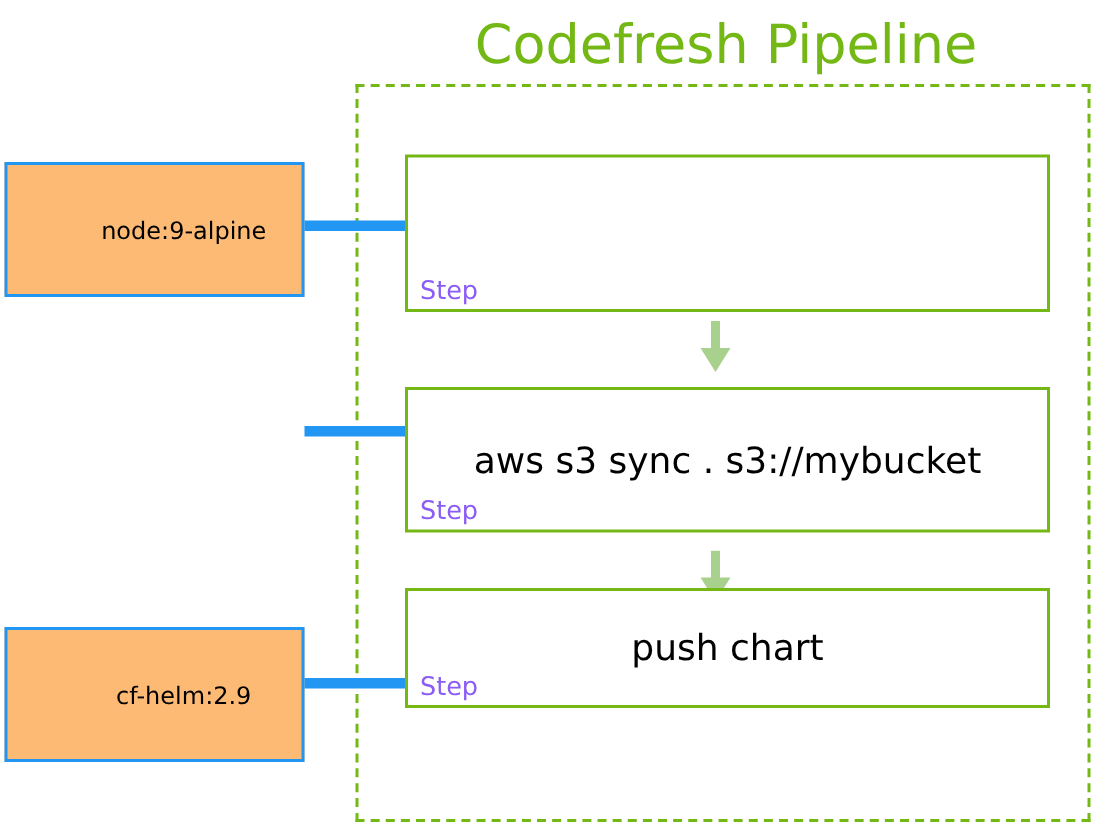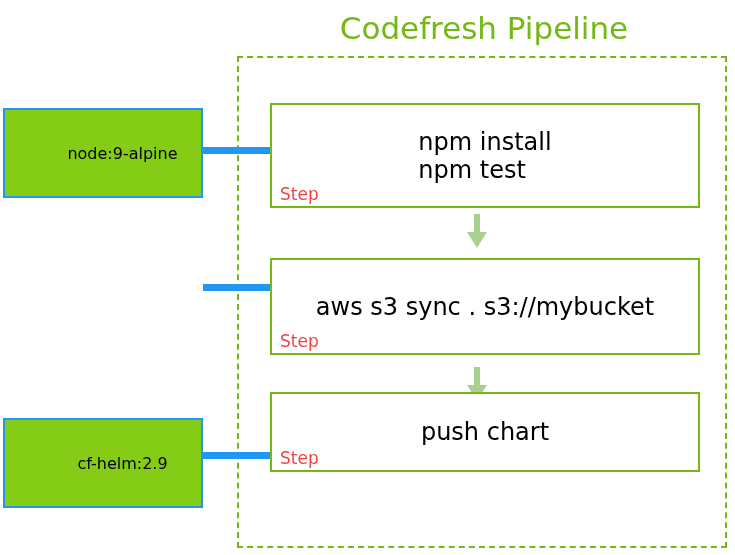--- a/index.html
+++ b/index.html
@@ -26,21 +26,21 @@
     line-height: 1.25;
     white-space: pre-line;
   }
   .title-right {
     position: absolute;
     left: 237px;
     top: 10px;
     width: 494px;
     text-align: center;
     color: #74b816;
-    font-size: 31px;
+    font-size: 36px;
   }
 
   
   .pipeline-box {
     position: absolute;
     left: 237px;
     top: 56px;
     width: 490px;
     height: 492px;
     border: 2px dashed #74b816;
@@ -48,21 +48,21 @@
   }
 
   
   .src-box {
     position: absolute;
     left: 3px;
     width: 200px;
     height: 90px;
     border: 2px solid #2196f3;
     box-sizing: border-box;
-    background: #84cc16;
+    background: #fdba74;
     display: flex;
     align-items: center;
     justify-content: center;
     font-size: 16px;
     color: #000000;
     padding-left: 39px;
   }
   .src-box.b1 { top: 108px; }
   .src-box.b2 { top: 263px; }
   .src-box.b3 { top: 418px; }
@@ -101,21 +101,21 @@
     white-space: pre-line;
     text-align: left;
     padding: 0 6px;
   }
   .step-box.g2 .cmd { font-size: 24px; }
 
   .step-label {
     position: absolute;
     left: 8px;
     bottom: 2px;
-    color: #ef4444;
+    color: #8b5cf6;
     font-size: 17px;
   }
 
   
   .arrow {
     position: absolute;
     left: 464px;
   }
   .arrow.a1 { top: 214px; }
   .arrow.a2 { top: 367px; }
@@ -128,22 +128,20 @@
 
   <div class="title-right">Codefresh Pipeline</div>
 
   <div class="pipeline-box"></div>
 
   <div class="src-box b1">
     <span>node:9-alpine</span>
   </div>
   <div class="connector c1"></div>
   <div class="step-box g1">
-    <div class="cmd">npm install
-npm test</div>
     <div class="step-label">Step</div>
   </div>
 
   <svg class="arrow a1" width="26" height="36" viewBox="0 0 26 36">
     <path d="M10 0 H16 V18 H23 L13 34 L3 18 H10 Z" fill="#a9d18e"></path>
   </svg>
 
   <div class="connector c2"></div>
   <div class="step-box g2">
     <div class="cmd">aws s3 sync . s3://mybucket</div>

